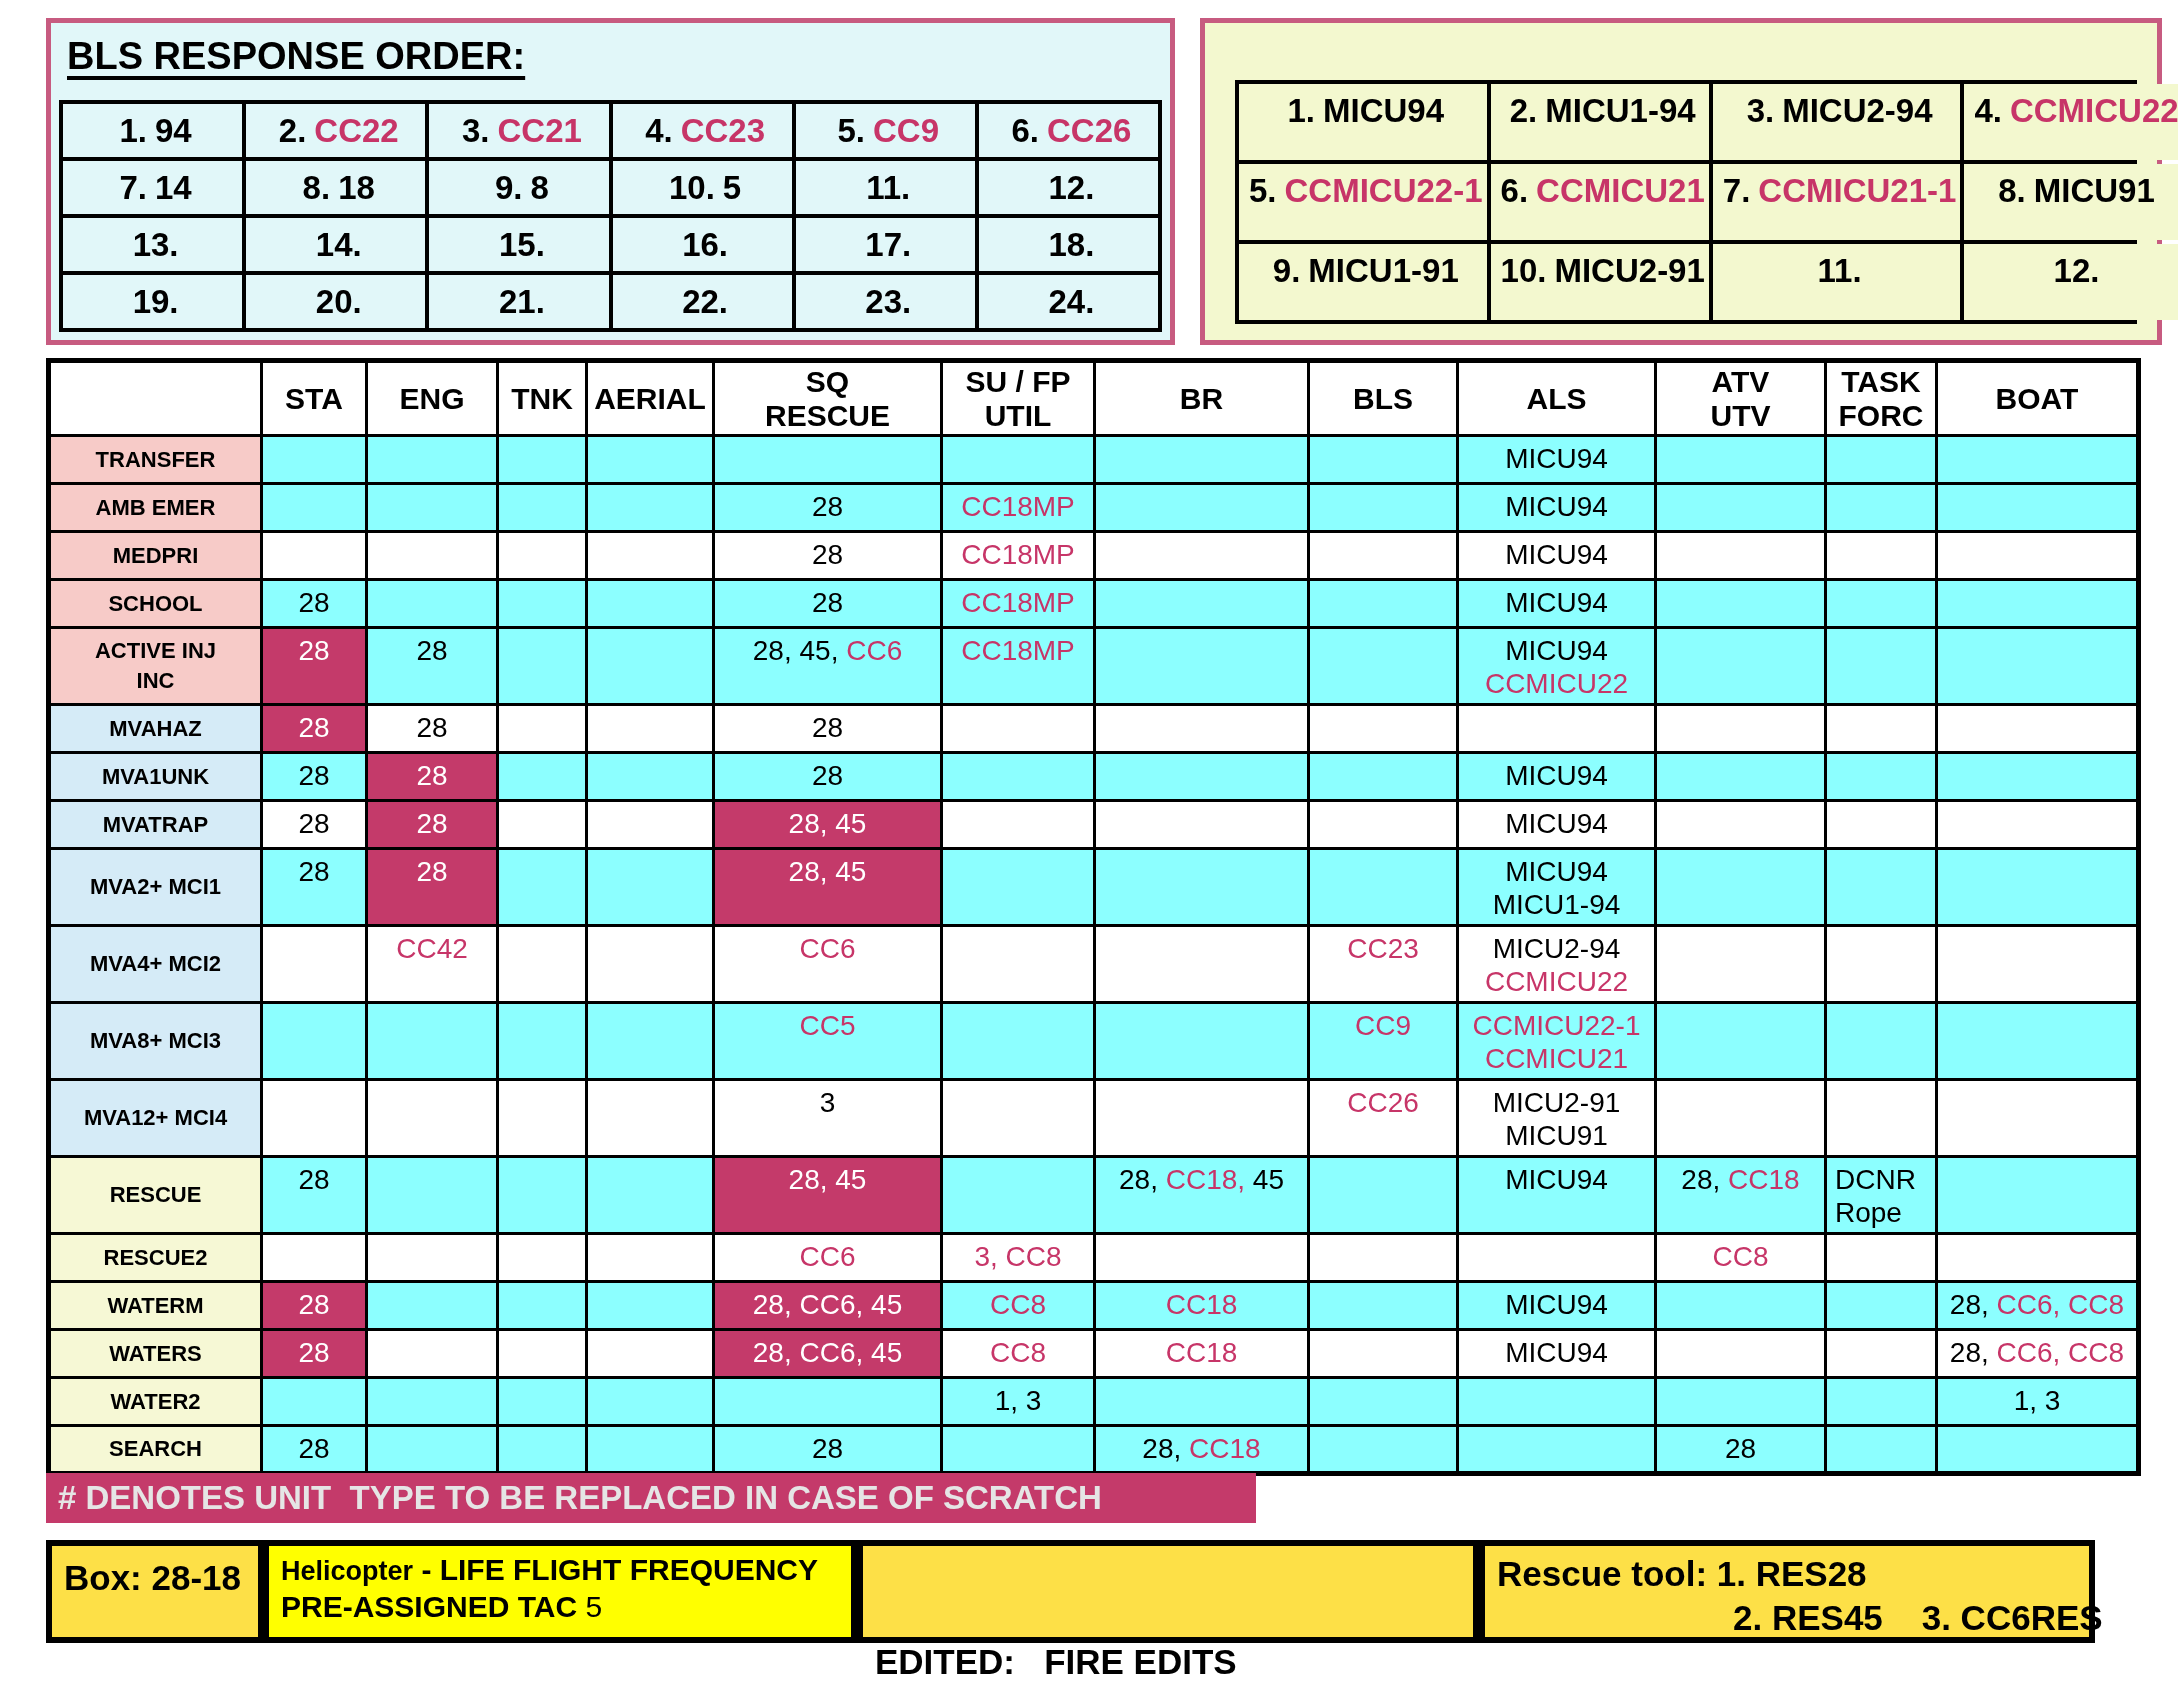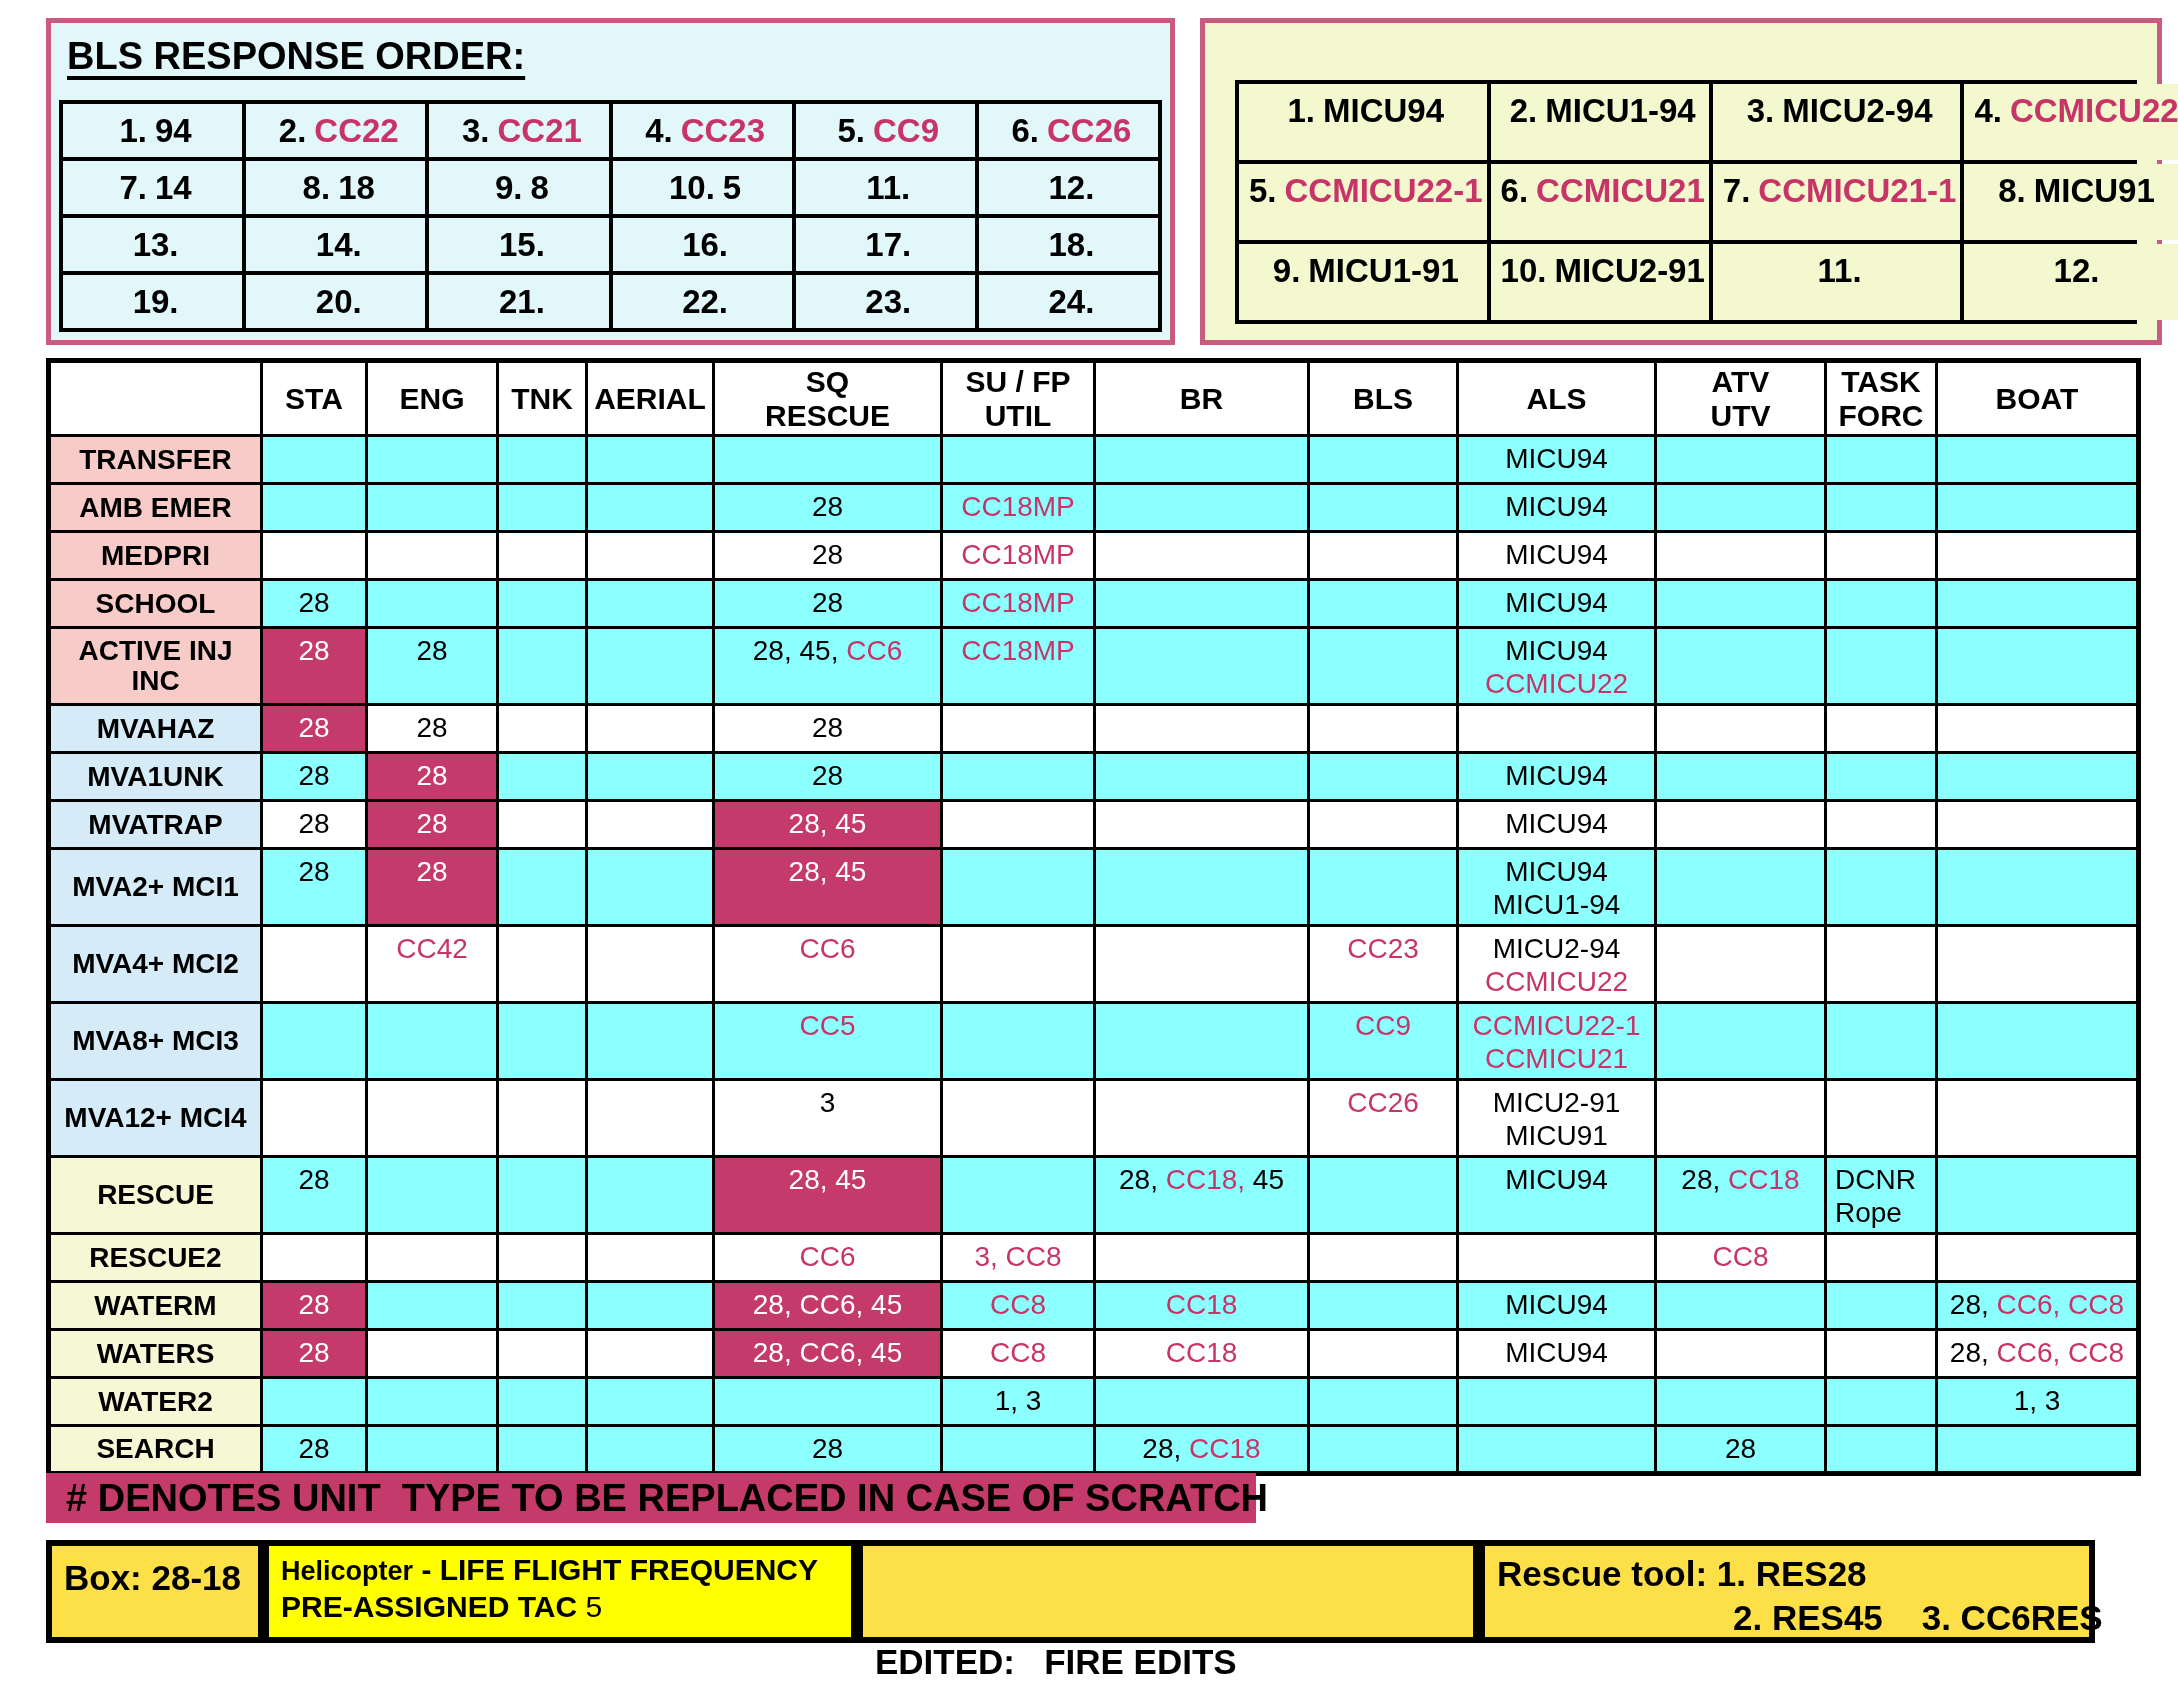--- a/index.html
+++ b/index.html
@@ -25,34 +25,34 @@
 
   
   table.matrix{position:absolute;left:46px;top:358px;width:2089px;border-collapse:collapse;
                table-layout:fixed;border:5px solid #000;}
   .matrix th,.matrix td{border:3px solid #000;box-sizing:border-box;overflow:hidden;}
   .matrix thead tr{height:75px;}
   .matrix thead th{background:#fff;font-size:30px;font-weight:bold;text-align:center;
                    vertical-align:middle;white-space:pre-line;line-height:34px;}
   .matrix tbody tr{height:48px;}
   .matrix tbody tr.tall{height:77px;}
-  .matrix tbody th.rowlbl{font-size:28px;font-weight:bold;text-align:center;vertical-align:middle;
+  .matrix tbody th.rowlbl{font-size:22px;font-weight:bold;text-align:center;vertical-align:middle;
                           white-space:pre-line;line-height:30px;}
   .lbl-pink{background:var(--lbl-pink);}
   .lbl-blue{background:var(--lbl-blue);}
   .lbl-yellow{background:var(--lbl-yellow);}
   .matrix tbody td{font-size:28px;text-align:center;vertical-align:top;padding-top:5px;line-height:33px;}
   .matrix tbody td[data-col="task"]{text-align:left;padding-left:8px;}
   .bg-cyan{background:var(--cyan);}
   .bg-white{background:#ffffff;}
   .magenta{background:var(--magenta) !important;color:#ffffff;}
 
   
   .notice{position:absolute;left:46px;top:1473px;width:1210px;height:50px;background:var(--magenta);
-          color:#000000;font-size:38px;font-weight:bold;line-height:50px;padding-left:20px;
+          color:#e5e5e5;font-size:33px;font-weight:bold;line-height:50px;padding-left:12px;
           box-sizing:border-box;white-space:pre;}
   .fbox{position:absolute;top:1540px;height:103px;box-sizing:border-box;border:6px solid #000;
         background:#fde047;padding:6px 0 0 12px;font-size:35px;font-weight:bold;}
   .fbox.box-id{left:46px;width:218px;padding-top:12px;}
   .fbox.heli{left:263px;width:594px;background:var(--footer-yellow);font-size:30px;line-height:36px;}
   .fbox.heli .word{font-size:27px;}
   .fbox.heli .num{font-weight:normal;}
   .fbox.edited{left:857px;width:622px;line-height:44px;white-space:pre;}
   .fbox.rescue{left:1479px;width:616px;line-height:44px;}
   .fbox.rescue .line2{margin-left:236px;white-space:pre;}

